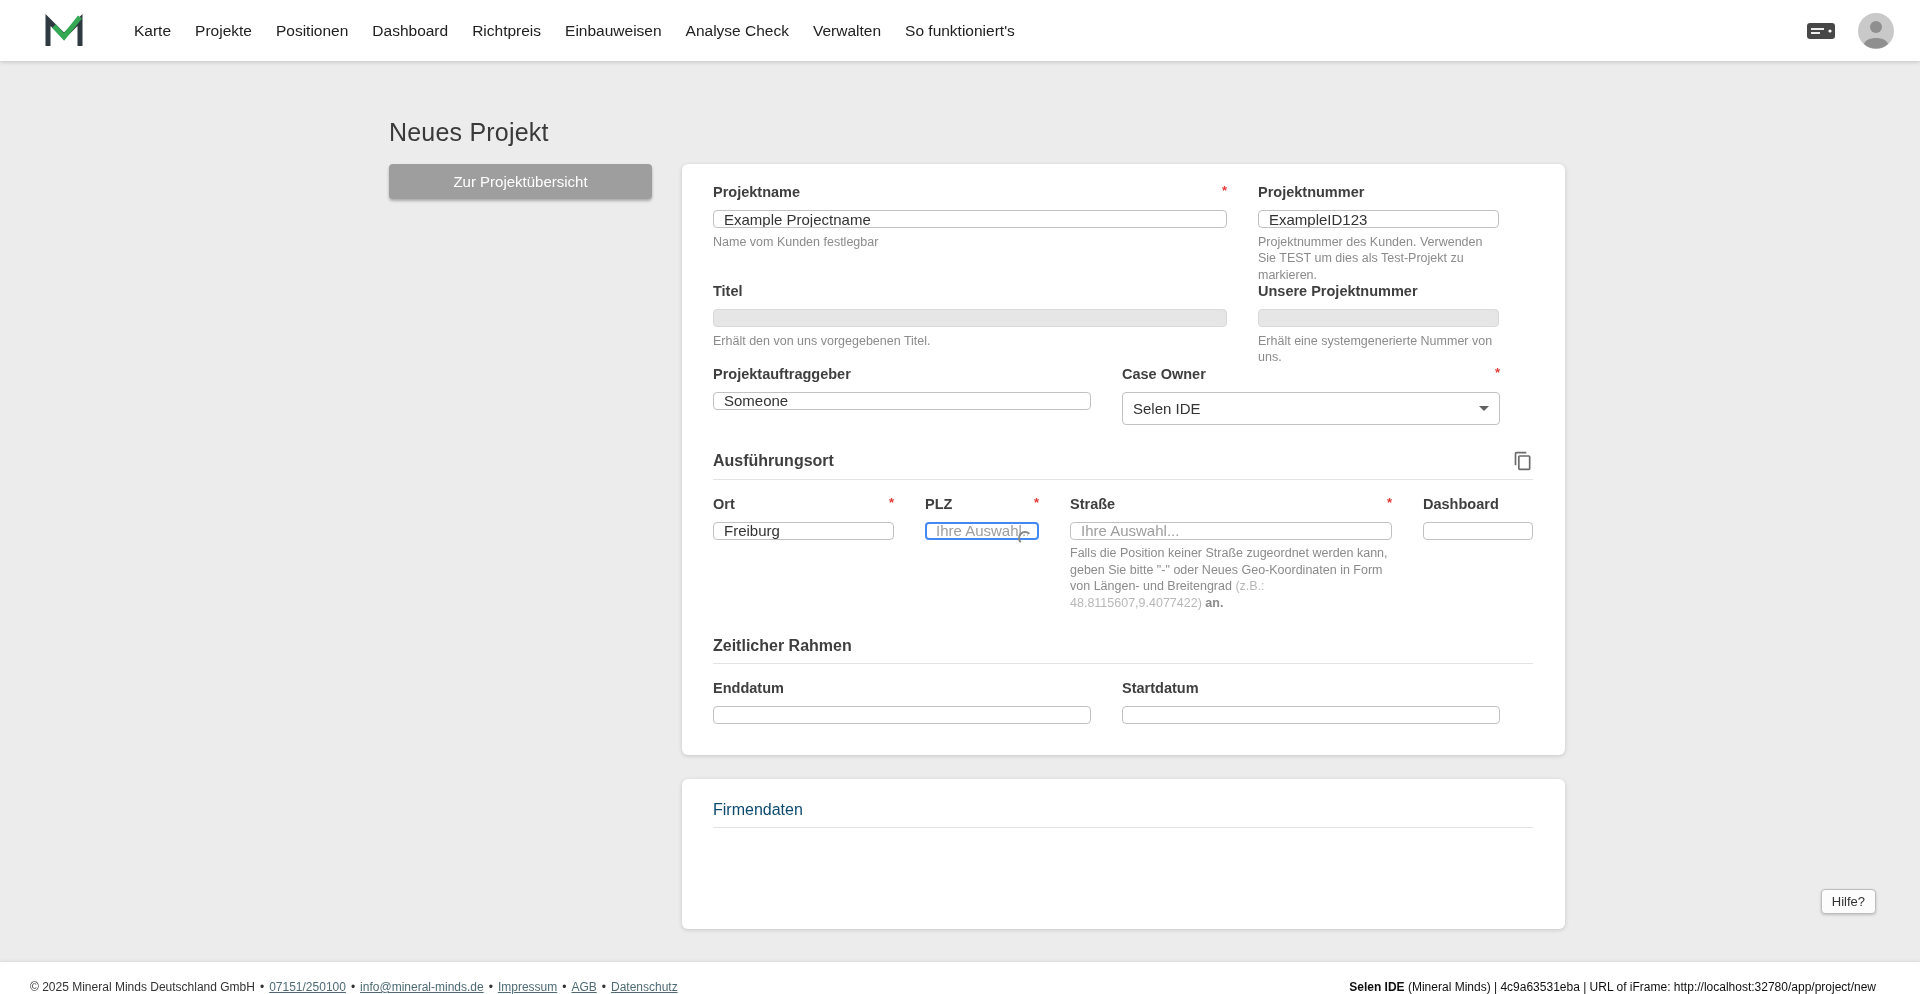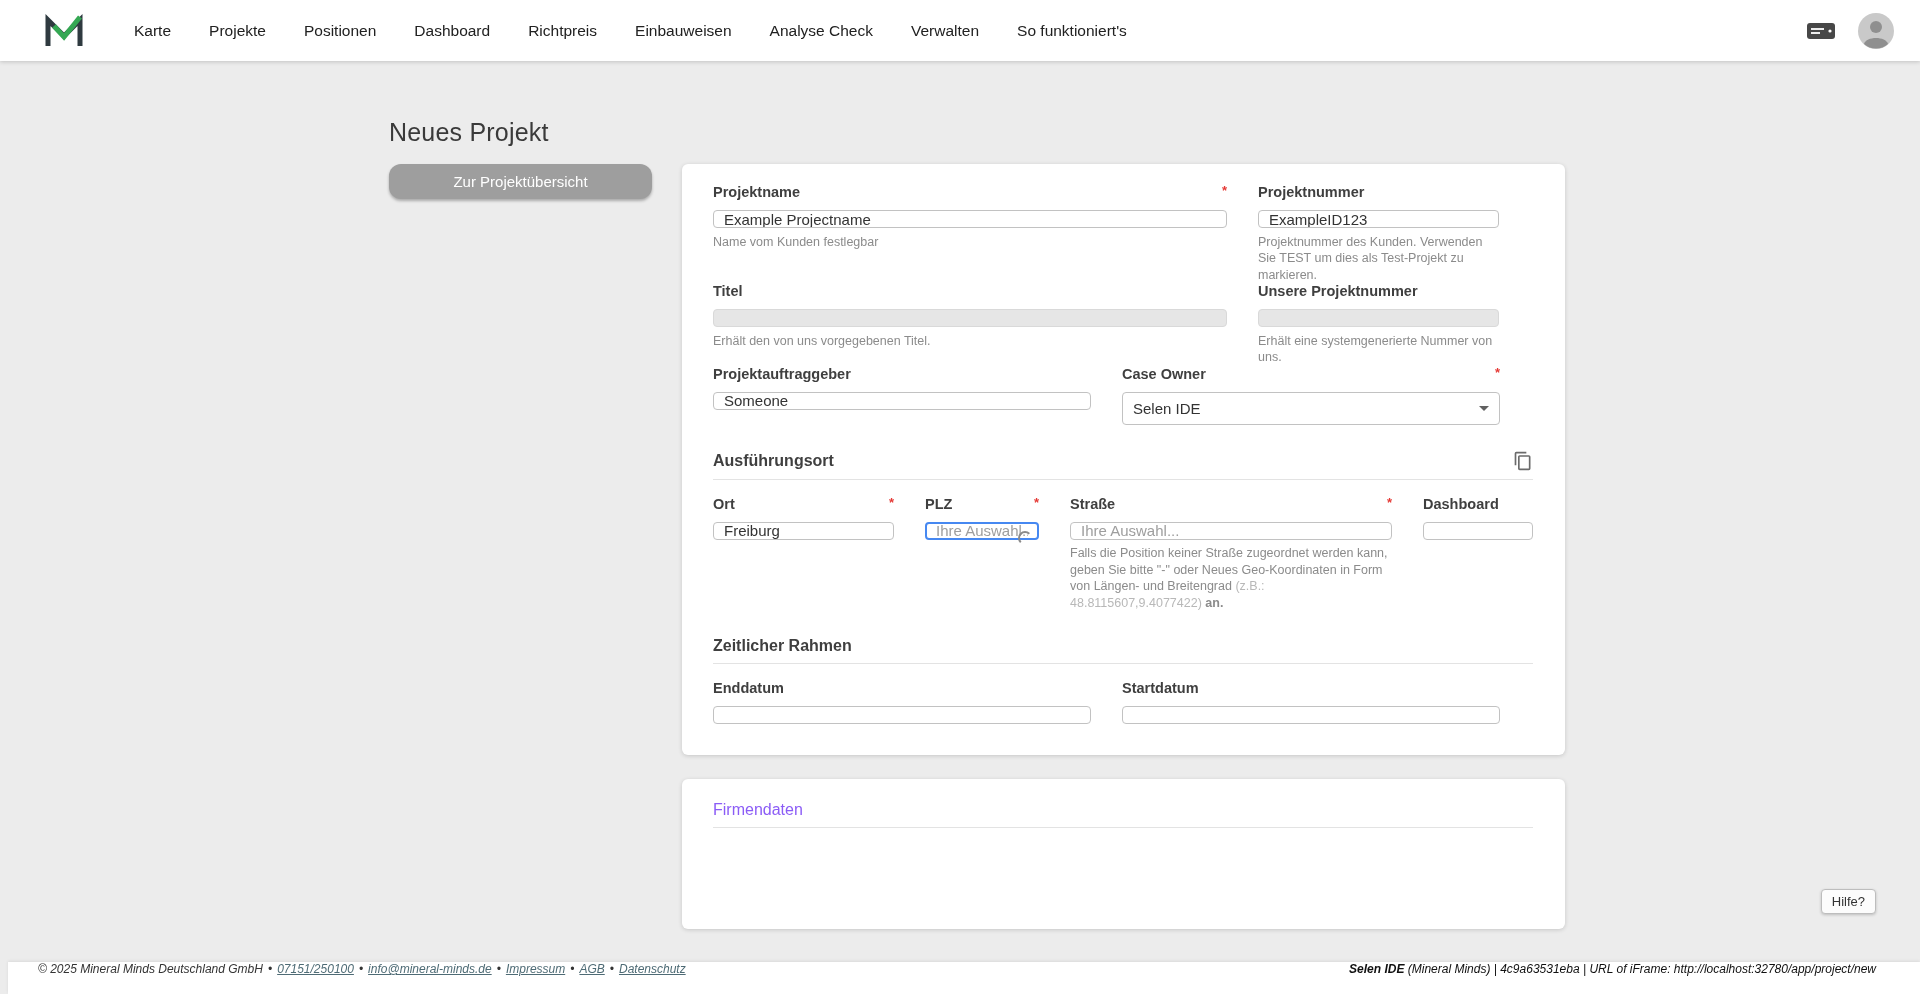--- a/index.html
+++ b/index.html
@@ -4,32 +4,32 @@
 <style>
   * { margin:0; padding:0; box-sizing:border-box; }
   html,body { width:1920px; height:994px; }
   body { font-family:"Liberation Sans", sans-serif; background:#ececec; overflow:hidden; position:relative; }
 
   
   .navbar { position:fixed; top:0; left:0; right:0; height:61px; background:#ffffff;
             display:flex; align-items:center; box-shadow:0 1px 4px rgba(0,0,0,.18);
             z-index:100; padding:0 26px 0 44px; }
   .logo { width:42px; height:38px; margin-right:48px; display:flex; align-items:center; cursor:pointer; }
-  .nav-items { display:flex; gap:38px; flex:1; align-items:center; }
+  .nav-items { display:flex; gap:24px; flex:1; align-items:center; }
   .nav-item { font-size:15.5px; font-weight:500; color:#212121; text-decoration:none; cursor:pointer; white-space:nowrap; }
   .nav-right { display:flex; align-items:center; gap:22px; }
   .icon-btn { cursor:pointer; display:flex; align-items:center; }
 
   
   .main { position:absolute; top:61px; left:0; right:0; bottom:0; overflow:hidden; }
   .content { width:1142px; margin:0 auto; padding-top:57px; }
   .page-title { font-size:25px; font-weight:500; color:#3a3a3a; letter-spacing:.2px; }
   .layout { display:flex; gap:30px; margin-top:17px; align-items:flex-start; }
   .left-col { width:263px; flex:none; }
-  .back-btn { width:263px; height:35px; background:#9e9e9e; color:#ffffff; border:none; border-radius:12px;
+  .back-btn { width:263px; height:35px; background:#9e9e9e; color:#ffffff; border:none; border-radius:4px;
               font-size:15px; font-family:inherit; box-shadow:0 2px 3px rgba(0,0,0,.28); cursor:pointer; }
   .right-col { flex:1; }
 
   .card { background:#ffffff; border-radius:6px; box-shadow:0 1px 4px rgba(0,0,0,.16);
           padding:20px 32px 30px 31px; }
   .card2 { margin-top:24px; height:150px; overflow:hidden; }
 
   .row { display:grid; column-gap:31px; }
   .row + .row, .row-m { }
   .row-1 { grid-template-columns:514px 241px; }
@@ -50,39 +50,39 @@
   .helper-light { color:#b8b8b8; }
   .helper-dark { font-weight:700; }
 
   .select { height:33px; border:1px solid #c2c2c2; border-radius:4px; padding:0 10px; background:#fff;
             display:flex; align-items:center; justify-content:space-between; font-size:15px; color:#333; cursor:pointer; }
   .caret { width:0; height:0; border-left:5px solid transparent; border-right:5px solid transparent;
            border-top:5px solid #616161; }
 
   .section-head { display:flex; justify-content:space-between; align-items:center; margin-top:26px; }
   .section-title { font-size:16px; font-weight:700; color:#3f3f3f; }
-  .section-title-plain { font-size:16px; font-weight:400; color:#8b5cf6; }
+  .section-title-plain { font-size:16px; font-weight:400; color:#0c4a6e; }
   .copy-btn { cursor:pointer; display:flex; }
   .rule { border:none; border-top:1px solid #e3e3e3; margin:8px 0 16px 0; }
 
   .plz-wrap { position:relative; }
   .spinner { position:absolute; right:7px; top:9px; width:14px; height:14px; border-radius:50%;
              border:2px solid #8a8a8a; border-right-color:transparent; border-bottom-color:transparent;
              animation:spin 1s linear infinite; }
   @keyframes spin { to { transform:rotate(360deg); } }
 
   
   .help-bubble { position:fixed; right:44px; bottom:80px; background:#fcfcfc; border:1px solid #bdbdbd;
                  border-radius:4px; padding:4px 10px; font-size:13px; color:#333;
                  box-shadow:0 1px 3px rgba(0,0,0,.2); z-index:200; cursor:pointer; }
 
   
-  .footer { position:fixed; left:8px; right:0; bottom:0; height:32px; background:#ffffff;
-            display:flex; align-items:flex-start; justify-content:space-between; padding:0 44px 0 30px;
-            font-size:12px; color:#333; z-index:150; box-shadow:0 -1px 3px rgba(0,0,0,.08); white-space:nowrap;font-style:italic; }
+  .footer { position:fixed; left:0; right:0; bottom:0; height:32px; background:#ffffff;
+            display:flex; align-items:flex-end; justify-content:space-between; padding:0 44px 0 30px;
+            font-size:12px; color:#333; z-index:150; box-shadow:0 -1px 3px rgba(0,0,0,.08); white-space:nowrap; }
   .footer-left { display:flex; align-items:center; gap:5px; }
   .footer-link { color:#4e6b75; text-decoration:underline; cursor:pointer; }
   .footer-sep { color:#333; }
   .footer-right { color:#101010; }
   .footer-right .bold { font-weight:700; }
 </style>
 </head>
 <body>
 
 <nav class="navbar">

